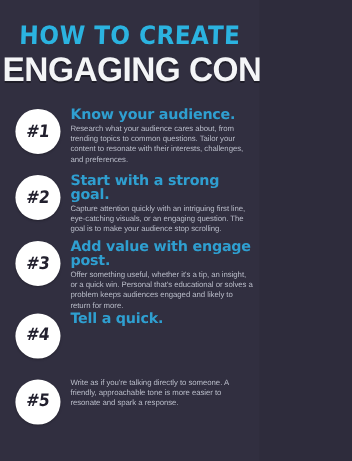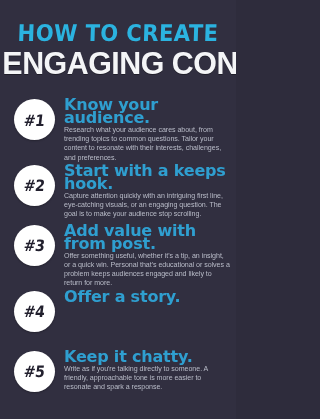--- a/index.html
+++ b/index.html
@@ -83,21 +83,21 @@
   .tip-body {
     flex: 1 1 auto;
     padding-left: 9px;
     padding-right: 6px;
     padding-top: 1px;
   }
   .tip-title {
     color: #2f9fd0;
     font-family: "DejaVu Sans", sans-serif;
     font-weight: bold;
-    font-size: 16px;
+    font-size: 13px;
     line-height: 13px;
     letter-spacing: -0.2px;
     margin: 0 0 2px 0;
   }
   .tip-desc {
     color: #b9bcc8;
     font-family: "Liberation Sans", sans-serif;
     font-size: 7.1px;
     line-height: 9.2px;
     letter-spacing: -0.05px;
@@ -124,48 +124,47 @@
         <p class="tip-title">Know your audience.</p>
         <p class="tip-desc">Research what your audience cares about, from trending topics to common questions. Tailor your content to resonate with their interests, challenges, and preferences.</p>
       </div>
     </div>
 
     <div class="tip">
       <div class="badge">
         <span class="badge-text">#2</span>
       </div>
       <div class="tip-body">
-        <p class="tip-title">Start with a keeps hook.</p>
+        <p class="tip-title">Start with a strong goal.</p>
         <p class="tip-desc">Capture attention quickly with an intriguing first line, eye-catching visuals, or an engaging question. The goal is to make your audience stop scrolling.</p>
       </div>
     </div>
 
     <div class="tip">
       <div class="badge">
         <span class="badge-text">#3</span>
       </div>
       <div class="tip-body">
-        <p class="tip-title">Add value with from post.</p>
+        <p class="tip-title">Add value with engage post.</p>
         <p class="tip-desc">Offer something useful, whether it's a tip, an insight, or a quick win. Personal that's educational or solves a problem keeps audiences engaged and likely to return for more.</p>
       </div>
     </div>
 
     <div class="tip">
       <div class="badge">
         <span class="badge-text">#4</span>
       </div>
       <div class="tip-body">
-        <p class="tip-title">Offer a story.</p>
+        <p class="tip-title">Tell a quick.</p>
       </div>
     </div>
 
     <div class="tip">
       <div class="badge">
         <span class="badge-text">#5</span>
       </div>
       <div class="tip-body">
-        <p class="tip-title">Keep it chatty.</p>
         <p class="tip-desc">Write as if you're talking directly to someone. A friendly, approachable tone is more easier to resonate and spark a response.</p>
       </div>
     </div>
 
   </div>
 </div>
 
 </body></html>

